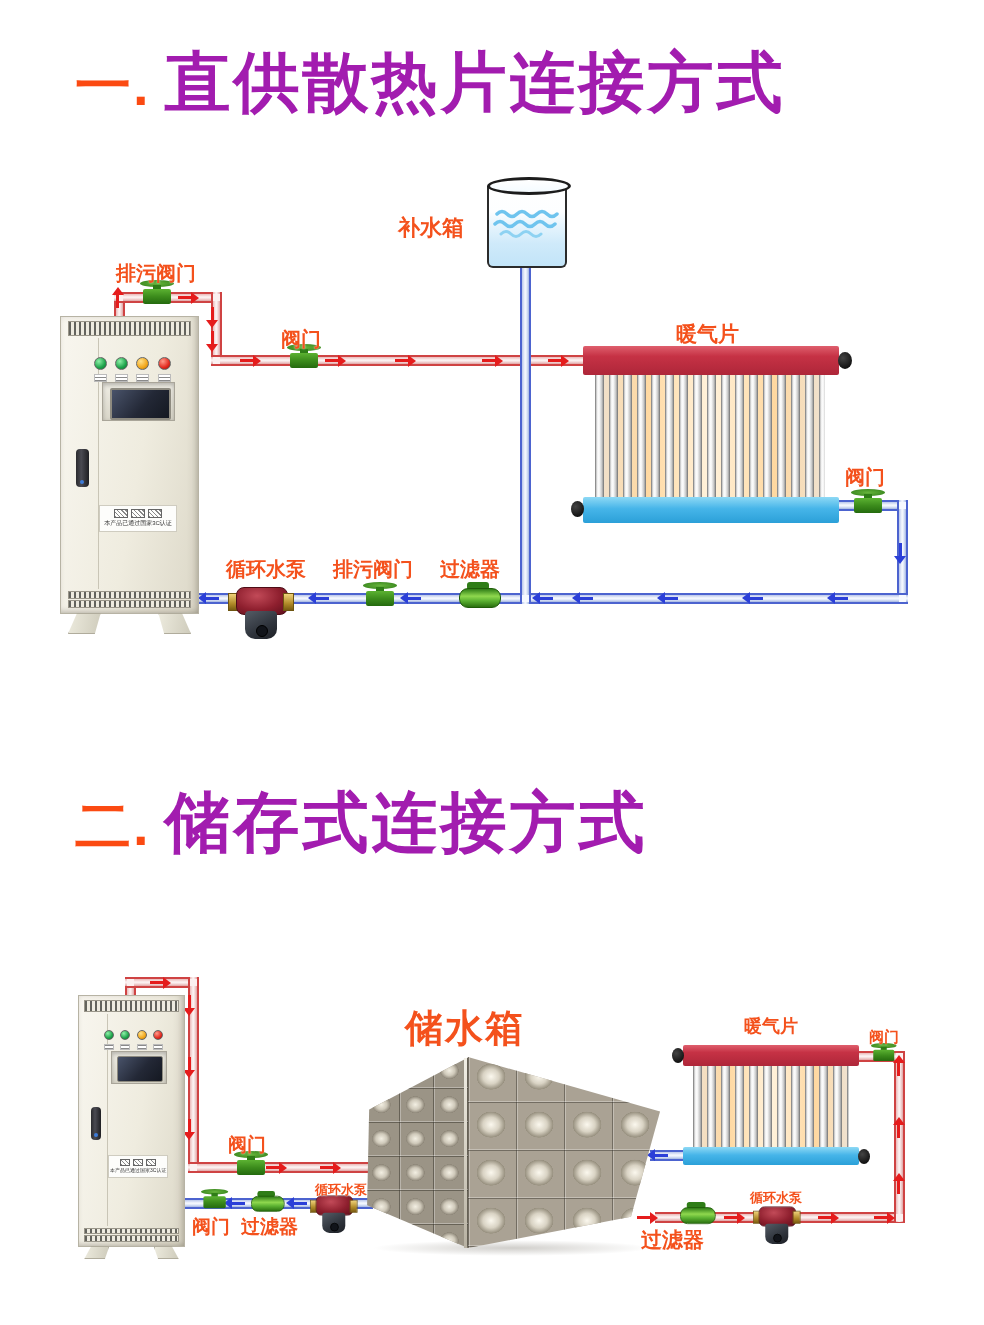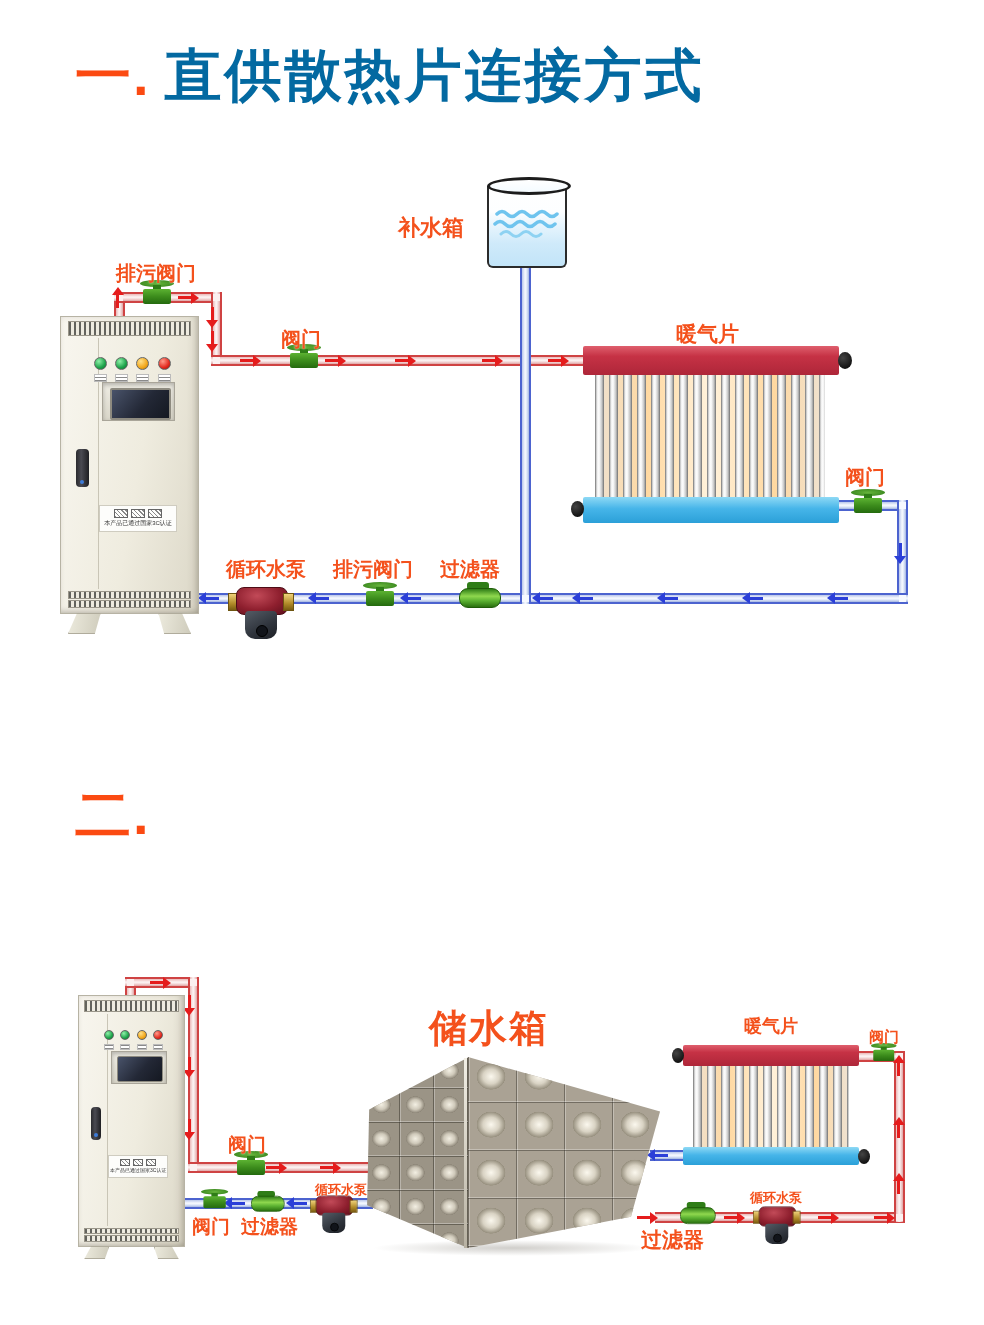--- a/index.html
+++ b/index.html
@@ -1,21 +1,21 @@
 <!DOCTYPE html>
 <html><head>
 <meta charset="utf-8">
 <style>
   html,body{margin:0;padding:0;background:#fff;}
   #stage{position:relative;width:984px;height:1325px;background:#fff;overflow:hidden;
          font-family:"Liberation Sans","DejaVu Sans",sans-serif;}
   
   .title{position:absolute;display:flex;align-items:baseline;gap:14px;z-index:6;}
   .title .num{font-size:56px;font-weight:bold;color:#fb4a12;letter-spacing:2px;}
-  .title .txt{font-size:57px;font-weight:bold;color:#0369a1;letter-spacing:3px;}
+  .title .txt{font-size:66px;font-weight:bold;color:#a21caf;letter-spacing:3px;}
   
   .lab{position:absolute;color:#f4511c;font-weight:bold;z-index:6;white-space:nowrap;
        text-shadow:0 0 2px rgba(255,255,255,.9);}
   
   .ph,.pv{position:absolute;z-index:1;box-sizing:border-box;}
   .ph{height:11px;border-top:2px solid;border-bottom:2px solid;}
   .pv{width:11px;border-left:2px solid;border-right:2px solid;}
   .pr{border-color:#cf4343;}
   .ph.pr{background:linear-gradient(180deg,#eab9b9 0%,#fdf6f6 45%,#f3d9d9 70%,#dfa3a3 100%);}
   .pv.pr{background:linear-gradient(90deg,#eab9b9 0%,#fdf6f6 45%,#f3d9d9 70%,#dfa3a3 100%);}
@@ -272,20 +272,21 @@
       <div class="stxt">本产品已通过国家3C认证</div>
     </div>
     <div class="vent vb1"></div>
     <div class="vent vb2"></div>
     <div class="foot fl"></div>
     <div class="foot fr"></div>
   </div>
 
   <div class="title" style="left:75px;top:778px;">
     <span class="num">二.</span>
+    <span class="txt">储存式连接方式</span>
   </div>
 
   <div class="pv pr" style="left:125px;top:977px;height:25px;"></div>
   <div class="ph pr" style="left:125px;top:977px;width:74px;"></div>
   <div class="pv pr" style="left:188px;top:977px;height:196px;"></div>
   <div class="ph pr" style="left:188px;top:1162px;width:184px;"></div>
   <div class="pj pjr" style="left:127px;top:979px;"></div>
   <div class="pj pjr" style="left:190px;top:979px;"></div>
   <div class="pj pjr" style="left:190px;top:1164px;"></div>
 
@@ -341,21 +342,21 @@
     <i class="nut nr"></i>
     <i class="motor"></i>
     <i class="mcap"></i>
   </div>
   <span class="lab" style="left:315px;top:1181px;font-size:13px;">循环水泵</span>
 
   <div class="tshadow"></div>
   <div class="tface tfl"></div>
   <div class="tface tfr"></div>
   <div class="tridge"></div>
-  <span class="lab" style="left:405px;top:1003px;font-size:38px;letter-spacing:2px;margin-left:24px;">储水箱</span>
+  <span class="lab" style="left:405px;top:1003px;font-size:38px;letter-spacing:2px;">储水箱</span>
 
   <div class="rad" style="left:683px;top:1045px;width:176px;height:120px;">
     <div class="rhead" style="top:0;height:21px;"></div>
     <div class="tubes" style="left:10px;top:21px;width:156px;height:81px;"></div>
     <div class="bhead" style="top:102px;height:18px;"></div>
     <div class="nub" style="left:-11px;top:3px;width:12px;height:15px;"></div>
     <div class="nub" style="right:-11px;top:104px;width:12px;height:15px;"></div>
   </div>
   <span class="lab" style="left:744px;top:1014px;font-size:18px;">暖气片</span>
 

